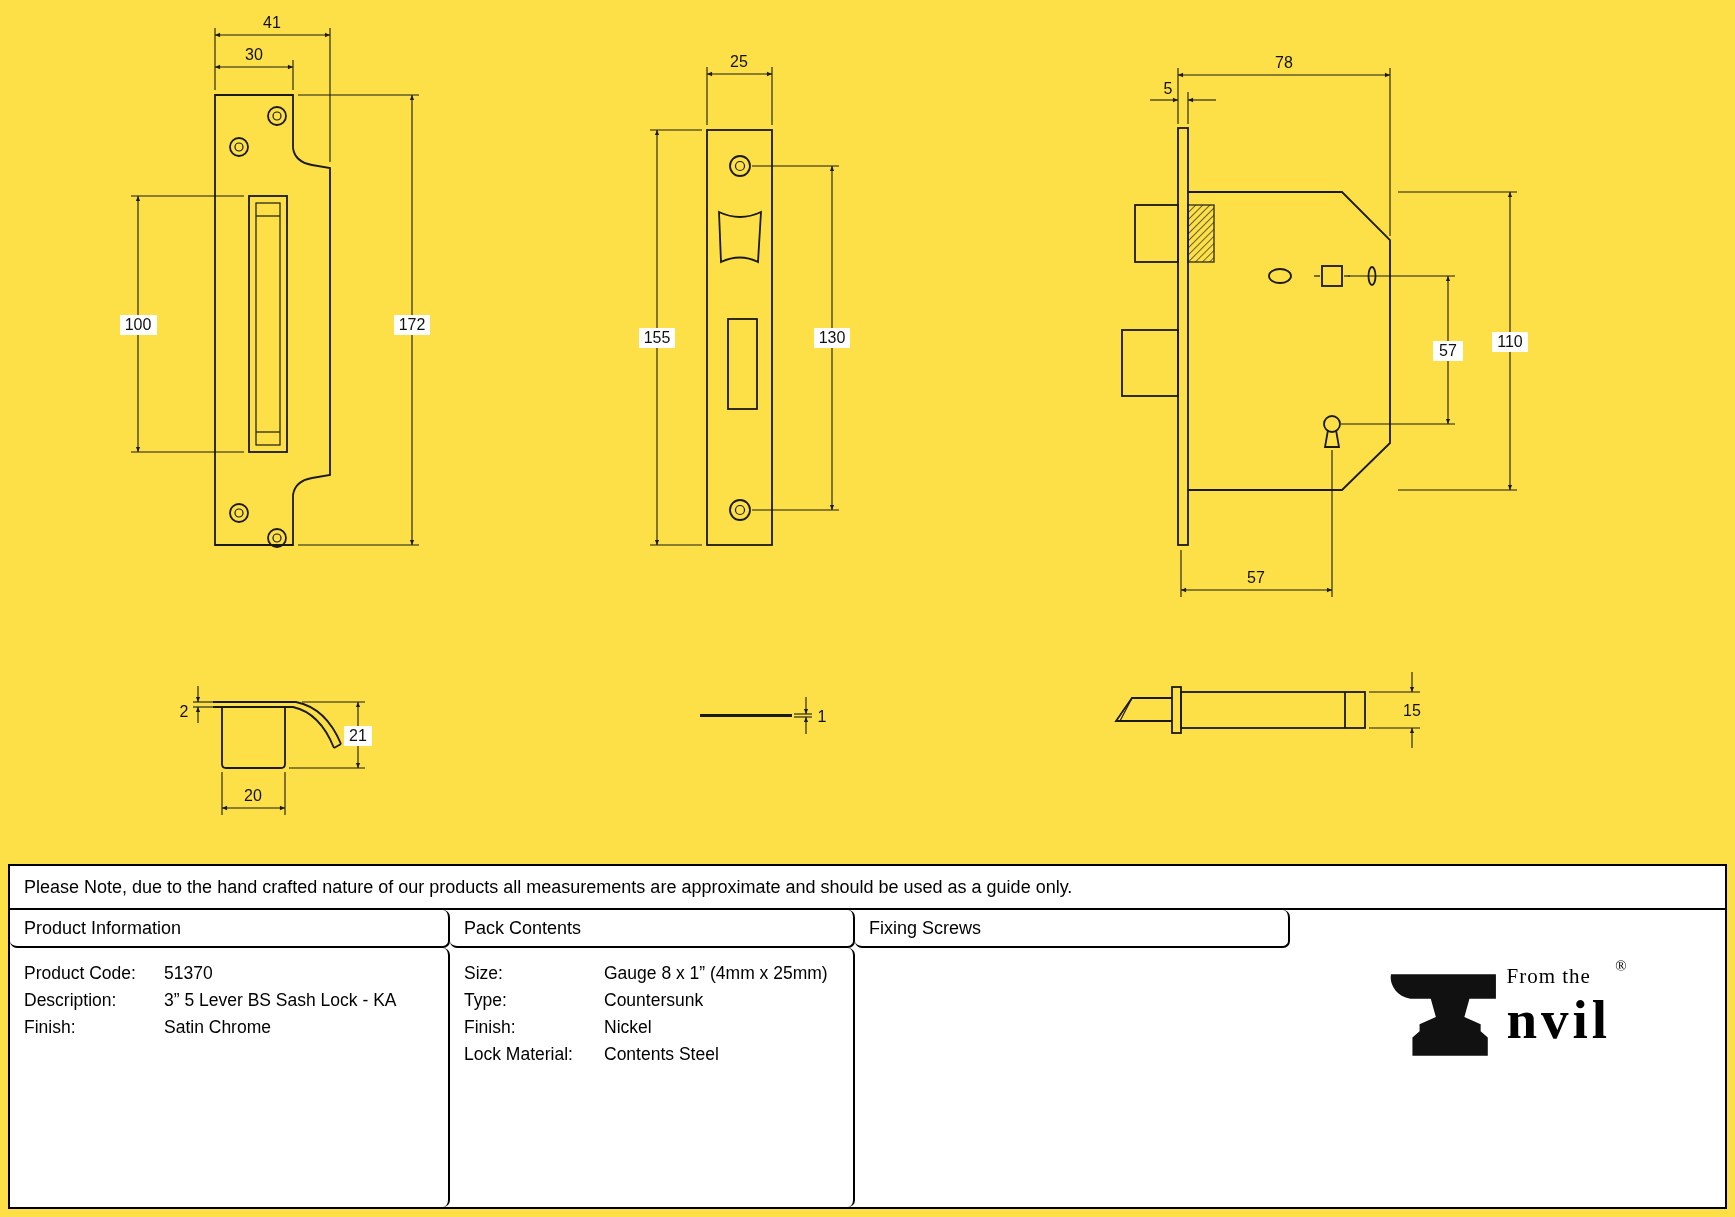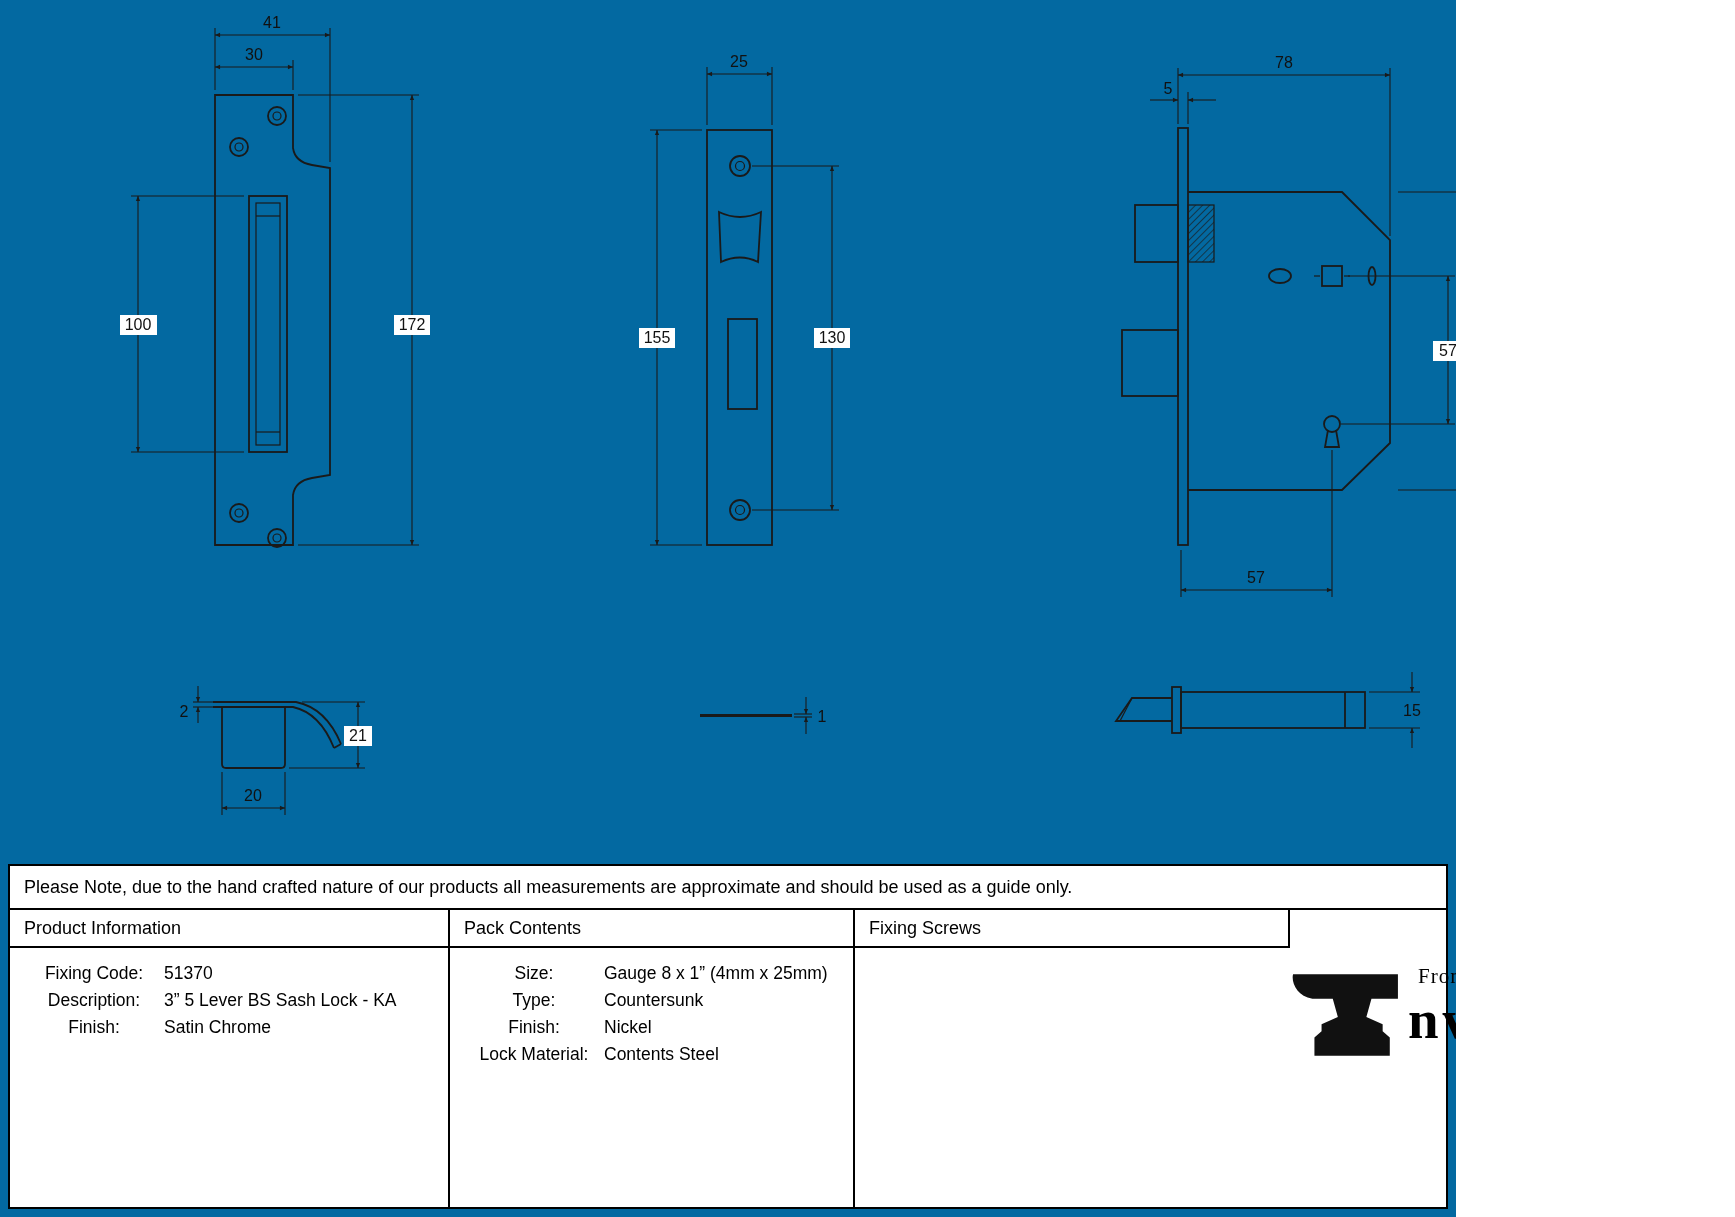--- a/index.html
+++ b/index.html
@@ -1,35 +1,35 @@
 <!DOCTYPE html>
 <html><head>
 <meta charset="utf-8">
 <style>
   * { margin:0; padding:0; box-sizing:border-box; }
   body { background:#ffffff; font-family:"Liberation Sans", sans-serif; color:#000; }
-  .sheet { position:relative; width:1456px; height:1217px; background:#0369a1; overflow:hidden; }
+  .sheet { position:relative; width:1735px; height:1217px; background:#fde047; overflow:hidden; }
 
   
   .drawings { position:absolute; left:0; top:0; width:1735px; height:862px; }
   .obj  { fill:none; stroke:#1a1a1a; stroke-width:1.8; }
   .thin { fill:none; stroke:#1a1a1a; stroke-width:1.2; }
   .dim  { fill:none; stroke:#1a1a1a; stroke-width:1.1; }
   .ext  { fill:none; stroke:#1a1a1a; stroke-width:1.1; }
   .dtext{ font:16px "Liberation Sans", sans-serif; fill:#111; text-anchor:middle; }
   .bg   { fill:#ffffff; stroke:none; }
 
   
   .bottom { position:absolute; left:8px; right:8px; top:864px; bottom:8px;
-            border:2px solid #000; background:#fff; display:flex; flex-direction:column;text-align:center; }
+            border:2px solid #000; background:#fff; display:flex; flex-direction:column; }
   .note-row { height:44px; border-bottom:2px solid #000; display:flex; align-items:center;
               padding-left:14px; font-size:18px; }
   .grid { flex:1; display:grid; grid-template-columns:440px 405px 435px 1fr;
           grid-template-rows:38px 1fr; }
-  .cell { border-right:2px solid #000; }
+  .cell { border-right:2px solid #000;border-radius:7px; }
   .cell.last { border-right:none; }
   .head { display:flex; align-items:center; padding-left:14px; font-size:18px;
           border-bottom:2px solid #000; }
   .bodycell { padding:12px 14px 0 14px; font-size:17.5px; line-height:27px; }
   .kv { display:flex; }
   .kv .k { width:140px; flex:0 0 140px; }
   .logo-cell { grid-column:4; grid-row:1 / span 2; border-right:none;
                display:flex; align-items:flex-start; justify-content:center; padding-top:52px; }
 
   .logo { display:flex; align-items:flex-start; }
@@ -227,21 +227,21 @@
           <div class="logo-text">
             <div class="logo-top">From the</div>
             <div class="logo-brand">nvil</div>
           </div>
           <div class="logo-reg">®</div>
         </div>
       </div>
 
       <div class="cell bodycell">
         <div class="kv">
-          <span class="k">Fixing Code:</span>
+          <span class="k">Product Code:</span>
           <span class="v">51370</span>
         </div>
         <div class="kv">
           <span class="k">Description:</span>
           <span class="v">3” 5 Lever BS Sash Lock - KA</span>
         </div>
         <div class="kv">
           <span class="k">Finish:</span>
           <span class="v">Satin Chrome</span>
         </div>

